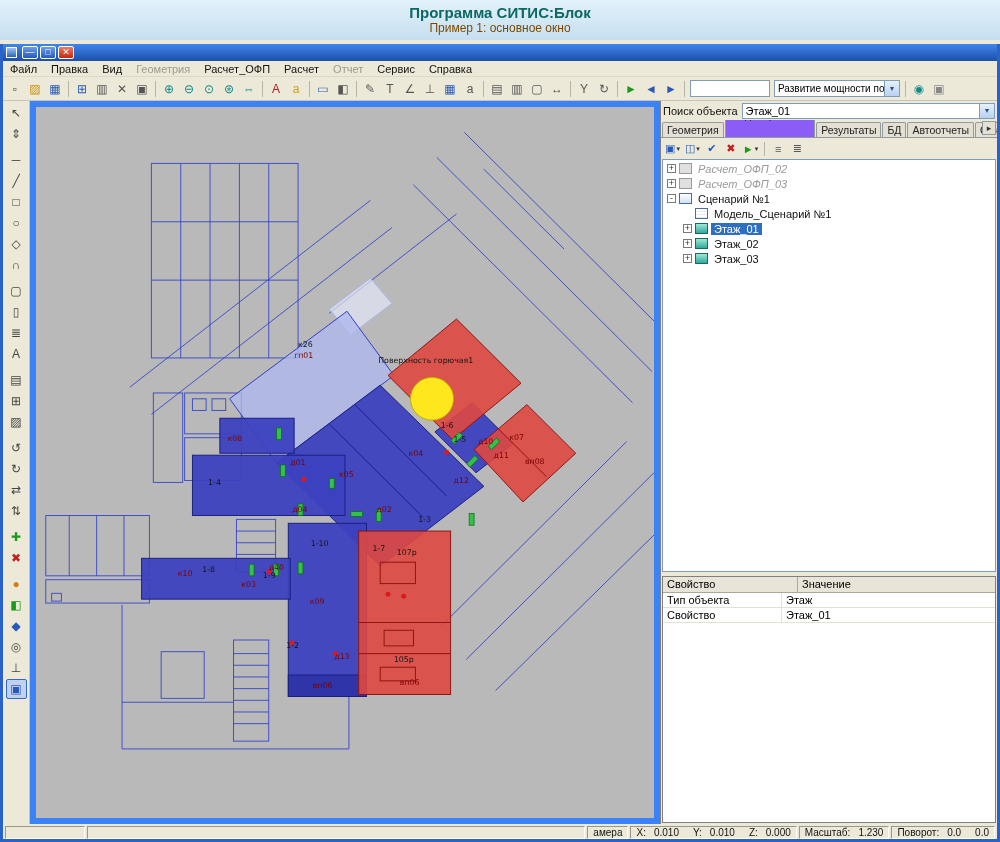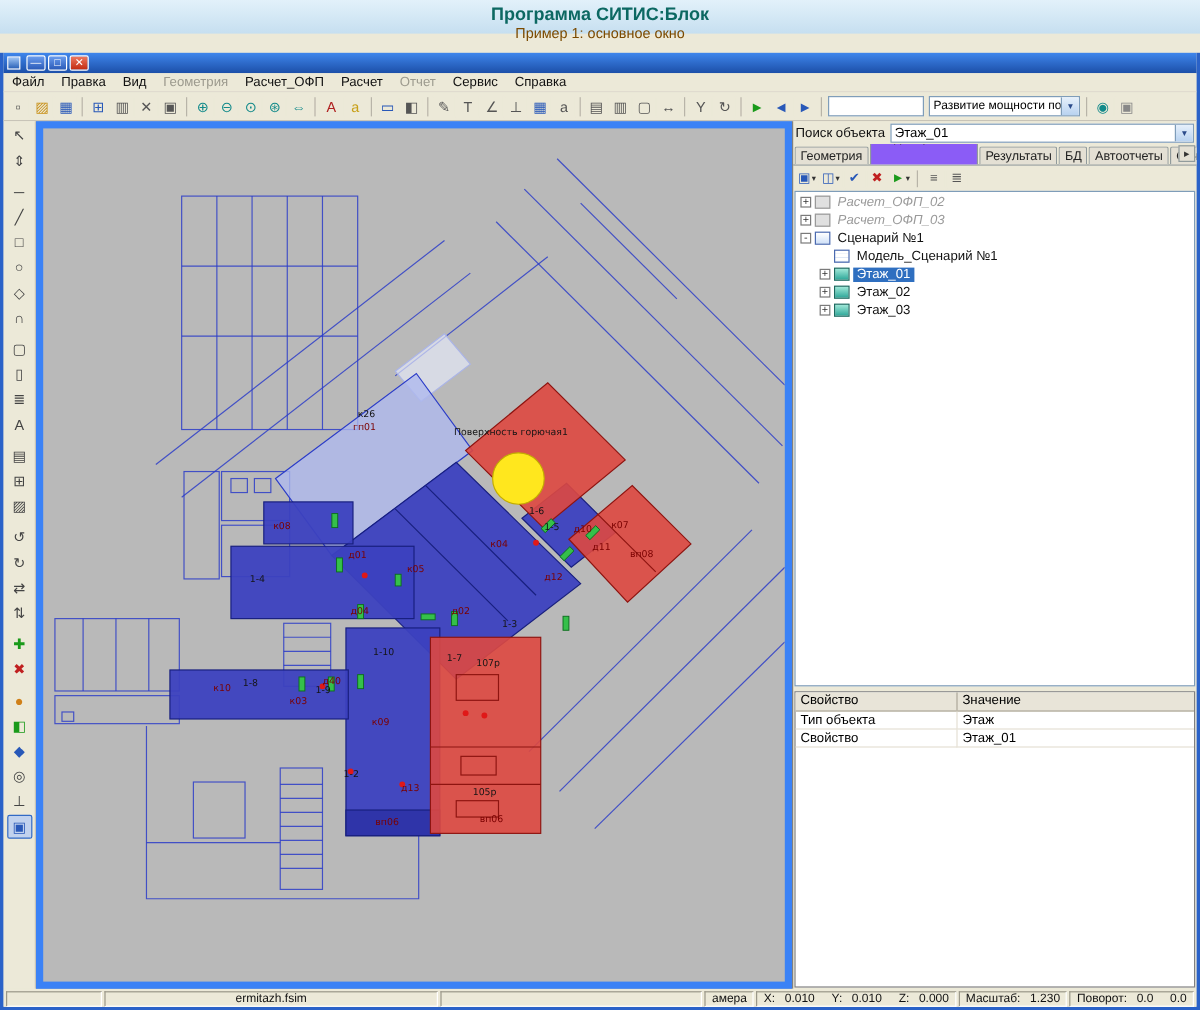--- a/index.html
+++ b/index.html
@@ -3,21 +3,21 @@
 <meta charset="utf-8">
 <style>
   :root{
     --c-blue:#3c41bf; --c-red:#de4840; --c-light:#aeb9ee; --c-yellow:#ffe71e; --c-green:#35c04a; --c-sel:#2f6fc0;
   }
   *{box-sizing:border-box;}
   html,body{margin:0;padding:0;}
   body{width:1000px;height:842px;overflow:hidden;font-family:"Liberation Sans",sans-serif;background:#ece9d8;position:relative;}
 
   
-  .banner{height:28px;background:linear-gradient(#e2f1fa,#c6dff0);text-align:center;}
+  .banner{height:40px;background:linear-gradient(#e2f1fa,#c6dff0);text-align:center;}
   .banner-title{padding-top:4px;font-size:15px;font-weight:bold;color:#0c6862;}
   .banner-sub{font-size:12px;color:#7b4a00;}
 
   
   .appwin{position:absolute;top:44px;left:0;width:1000px;height:798px;
     border-left:3px solid #2a62c8;border-right:3px solid #2a62c8;border-bottom:3px solid #2a62c8;
     background:#ece9d8;display:flex;flex-direction:column;}
   .titlebar{height:17px;background:linear-gradient(#3f86ec,#1c4fa8);display:flex;align-items:center;padding:0 3px;flex:none;}
   .app-icon{width:11px;height:11px;background:linear-gradient(#9ec4f4,#2b62b8);border:1px solid #fff;margin-right:3px;flex:none;}
   .title-text{color:#fff;font-size:11px;font-weight:bold;white-space:nowrap;overflow:hidden;flex:1;}
@@ -97,21 +97,21 @@
 
   .splitter{height:4px;flex:none;}
 
   .props{height:247px;flex:none;display:flex;flex-direction:column;border:1px solid #808080;margin:0 1px 1px;background:#fff;font-size:11px;}
   .props-header{display:flex;height:16px;flex:none;background:#e8e4d8;border-bottom:1px solid #aca899;}
   .ph-cell{padding:1px 4px;border-right:1px solid #aca899;white-space:nowrap;overflow:hidden;}
   .ph-cell.c1{width:135px;flex:none;}
   .ph-cell.c2{flex:1;border-right:none;}
   .prop-row{display:flex;height:15px;flex:none;}
   .prop-cell{padding:1px 4px;border-right:1px solid #e4e0d4;border-bottom:1px solid #e4e0d4;white-space:nowrap;overflow:hidden;}
-  .prop-cell.c1{width:135px;flex:none;}
+  .prop-cell.c1{width:119px;flex:none;}
   .prop-cell.c2{flex:1;border-right:none;}
 
   
   .statusbar{height:15px;flex:none;display:flex;align-items:center;background:#ece9d8;padding:1px 2px 0;font-size:10px;color:#111;}
   .seg{height:13px;border:1px solid;border-color:#9a9788 #ffffff #ffffff #9a9788;display:flex;align-items:center;padding:0 5px;margin-right:2px;white-space:nowrap;overflow:hidden;}
   .seg .lbl{margin-right:8px;}
   .seg .val{margin-right:14px;}
   .seg.grow{flex:1;}
   .seg.file{width:278px;justify-content:center;}
   .seg.first{width:80px;}
@@ -475,21 +475,20 @@
               <div class="prop-cell c2">Этаж_01</div>
             </div>
           </div>
       </div>
 
     </div>
   </div>
 
   <div class="statusbar">
     <div class="seg first"></div>
-    <div class="seg file">ermitazh.fsim</div>
     <div class="seg grow"></div>
     <div class="seg">амера</div>
     <div class="seg">
       <span class="lbl">X:</span>
       <span class="val">0.010</span>
       <span class="lbl">Y:</span>
       <span class="val">0.010</span>
       <span class="lbl">Z:</span>
       <span class="val" style="margin-right:0">0.000</span>
     </div>

